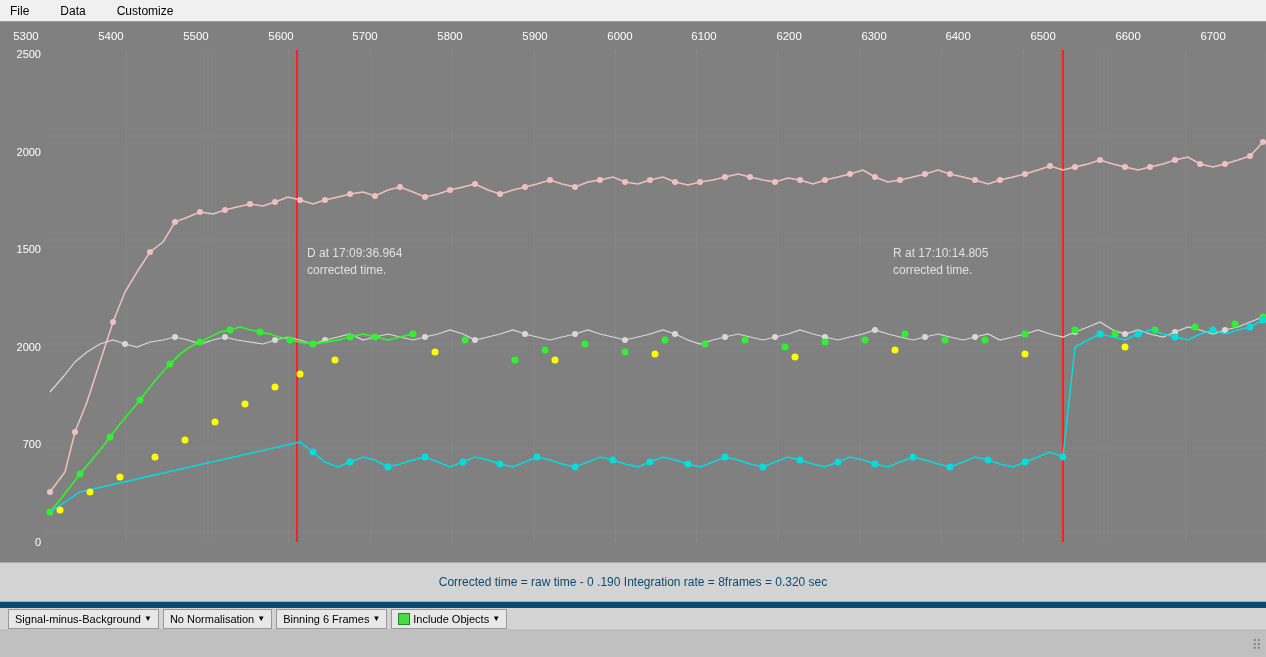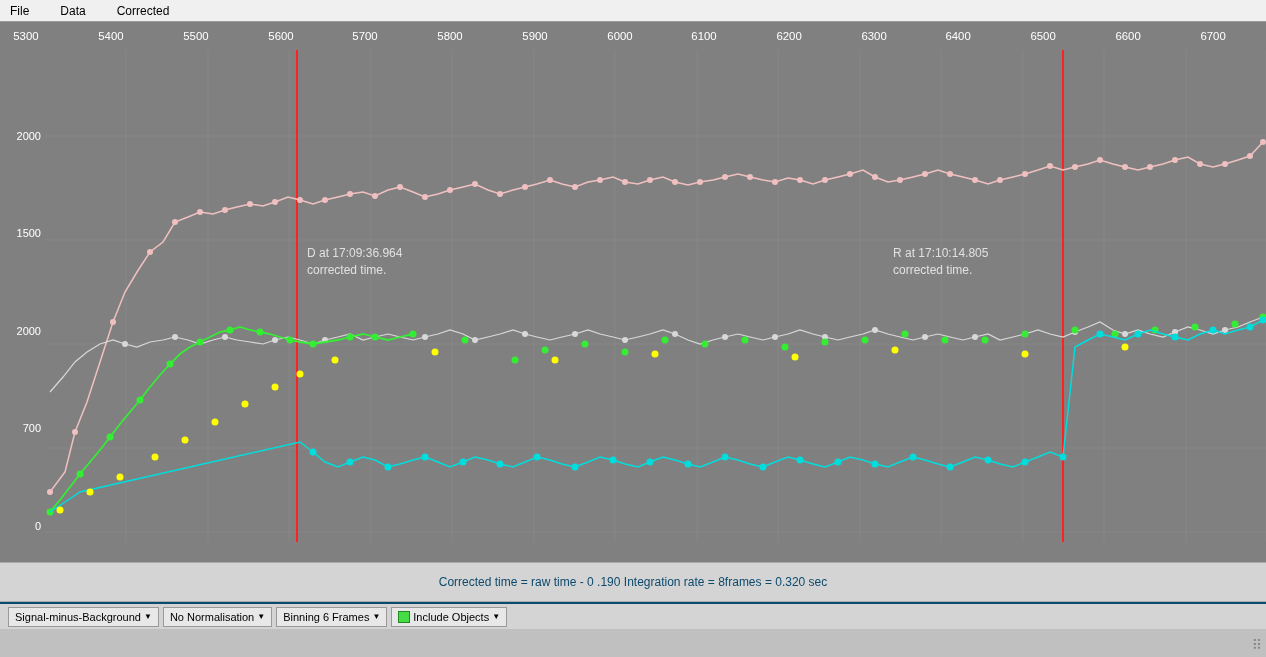--- a/index.html
+++ b/index.html
@@ -34,21 +34,21 @@
       width: 1266px;
       height: 540px;
       background: #808080;
       overflow: hidden;
     }
 
     
     #y-axis {
       position: absolute;
       left: 0;
-      top: 0;
+      top: 16px;
       width: 45px;
       height: 520px;
       display: flex;
       flex-direction: column;
       justify-content: space-between;
       padding: 10px 0;
     }
     .y-label {
       color: white;
       font-size: 11px;
@@ -113,21 +113,21 @@
     }
 
     
     #bottom-toolbar {
       height: 27px;
       background: #d4d4d4;
       display: flex;
       align-items: center;
       padding: 0 8px;
       gap: 4px;
-      border-top: 2px solid #0c4a6e;
+      border-top: 6px solid #0c4a6e;
     }
     .toolbar-btn {
       background: #e8e8e8;
       border: 1px solid #999;
       padding: 2px 6px;
       cursor: pointer;
       font-size: 11px;
       display: flex;
       align-items: center;
       gap: 3px;
@@ -150,21 +150,21 @@
       color: #888;
       font-size: 14px;
     }
   </style>
 </head>
 <body>
 
 <div id="menubar">
   <span class="menu-item">File</span>
   <span class="menu-item">Data</span>
-  <span class="menu-item">Corrected</span>
+  <span class="menu-item">Customize</span>
 </div>
 
 <div id="chart-container">
 
   <div id="zoom-buttons">
     <div class="zoom-btn">+</div>
     <div class="zoom-btn">−</div>
   </div>
 
   <div id="y-axis">

